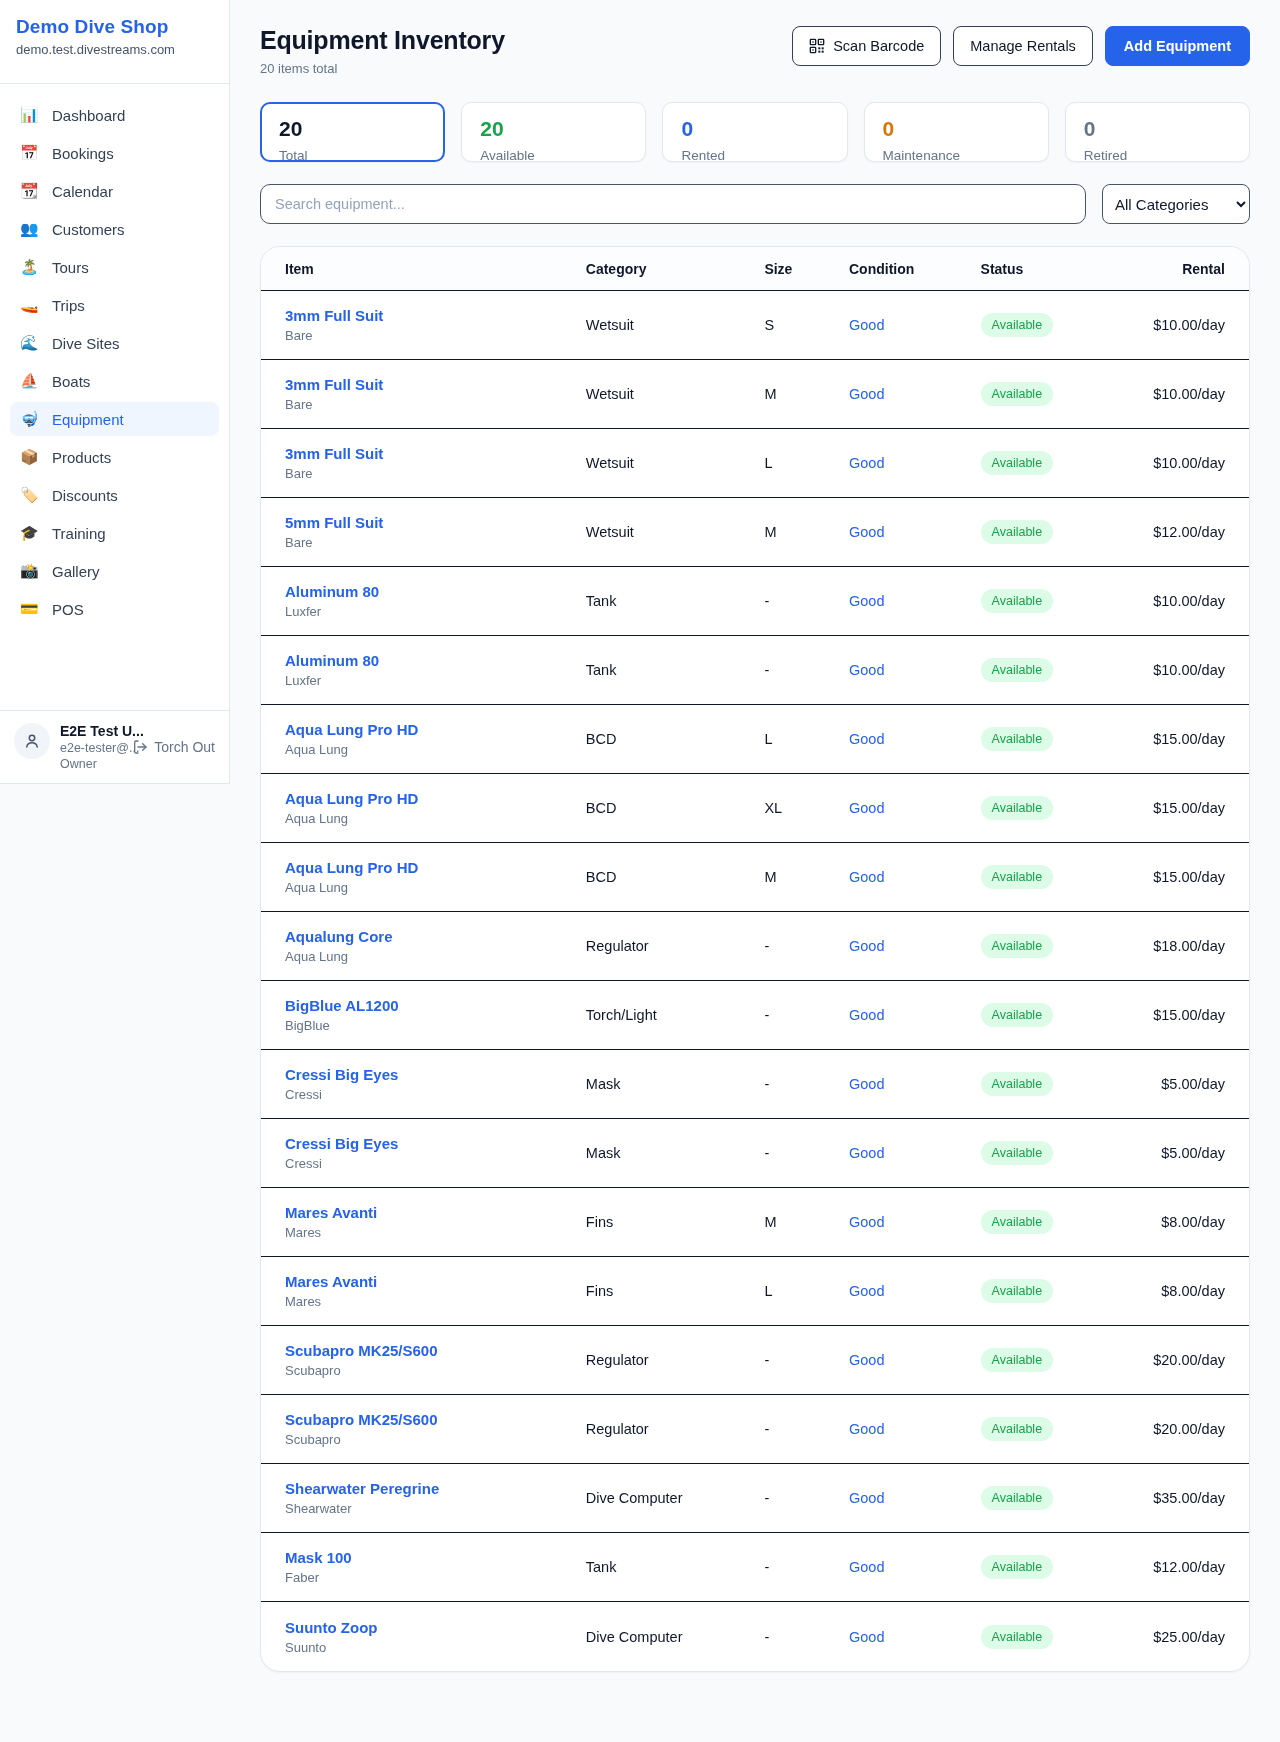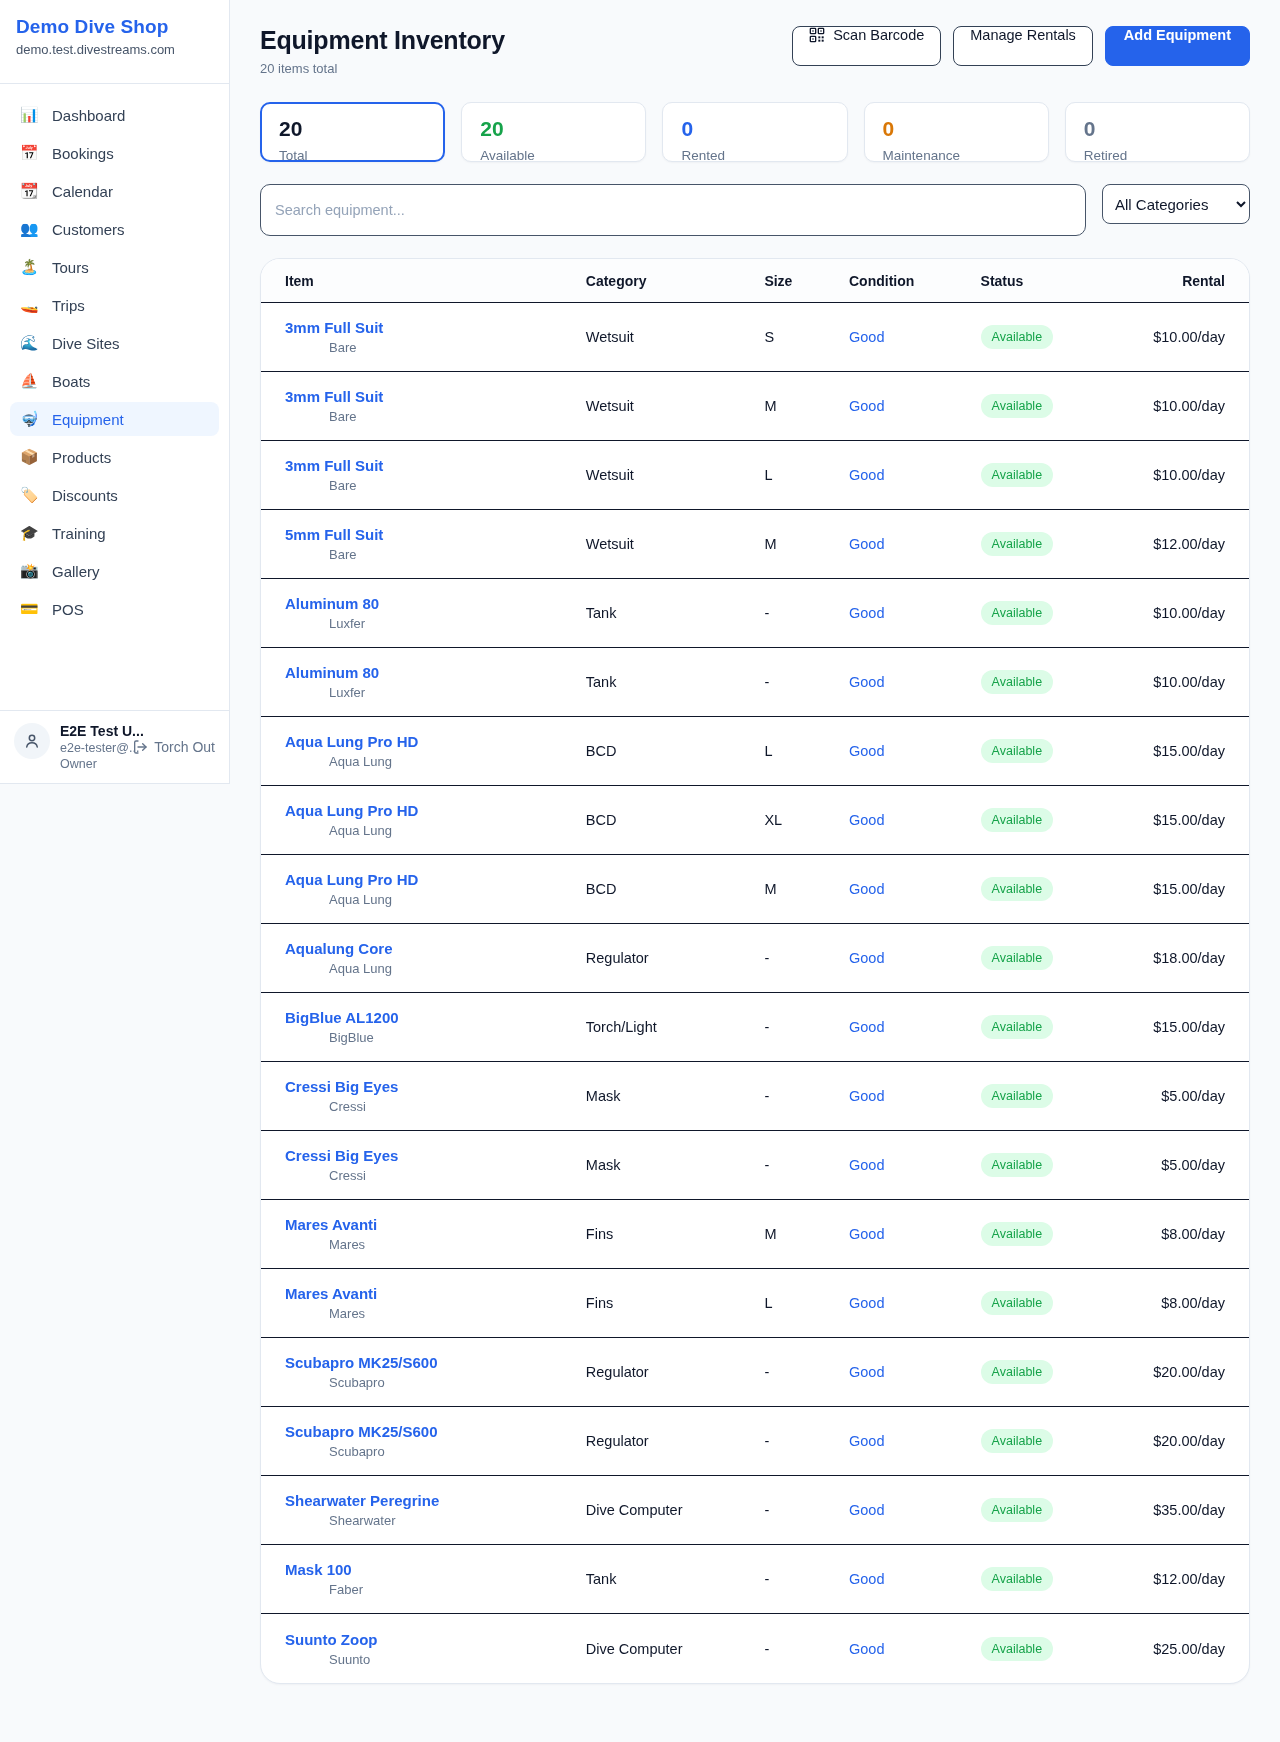--- a/index.html
+++ b/index.html
@@ -39,37 +39,37 @@
   .signout {
     display:flex; align-items:center; gap:6px; color:#64748b; font-size:14px;
     margin-top:16px; cursor:pointer; white-space:nowrap;
   }
   
   .main { position:absolute; left:230px; top:0; width:1050px; height:1742px; padding:26px 30px 24px; }
   .page-header { display:flex; justify-content:space-between; align-items:flex-start; }
   .page-title { font-size:25px; font-weight:bold; color:#0f172a; letter-spacing:-.2px; }
   .page-subtitle { font-size:13px; color:#64748b; margin-top:6px; }
   .header-actions { display:flex; gap:12px; align-items:center; }
-  .btn { height:40px; border-radius:8px; font-size:14.5px; display:inline-flex; gap:8px; cursor:pointer; }
+  .btn { height:40px; border-radius:8px; font-size:14.5px; display:inline-flex; align-items:center; gap:8px; cursor:pointer; }
   .btn-outline { background:#fff; border:1px solid #334155; color:#0f172a; padding:0 16px; font-weight:500; }
   .btn-primary { background:#2563eb; border:1px solid #2563eb; color:#fff; padding:0 18px; font-weight:bold; }
   
   .stats-row { display:flex; gap:16px; margin-top:26px; }
   .stat-card {
     flex:1; background:#fff; border:1px solid #e2e8f0; border-radius:10px;
     padding:13px 18px; height:60px; cursor:pointer;
     box-shadow:0 1px 2px rgba(15,23,42,.04);
   }
   .stat-card.selected { border:2px solid #2563eb; padding:12px 17px; }
   .stat-value { font-size:21px; font-weight:bold; line-height:26px; }
   .stat-label { font-size:13.5px; color:#64748b; margin-top:6px; }
   
   .filter-row { display:flex; gap:16px; margin-top:22px; }
   .search-input {
-    flex:1; height:52px; border:1px solid #475569; border-radius:10px;
+    flex:1; height:40px; border:1px solid #475569; border-radius:10px;
     padding:0 14px; font-size:14.5px; color:#0f172a; background:#fff;
     font-family:inherit; outline:none;
   }
   .search-input::placeholder { color:#94a3b8; }
   .category-select {
     width:148px; height:40px; border:1px solid #475569; border-radius:8px;
     background:#fff; font-size:15px; color:#0f172a; padding:0 8px;
     font-family:inherit; outline:none;
   }
   
@@ -80,21 +80,21 @@
   .thead, .trow {
     display:grid; grid-template-columns:32% 19% 9% 14% 16% 10%;
     align-items:center; padding:0 24px;
   }
   .thead { height:44px; border-bottom:1px solid #0f172a; background:#fcfdfe; }
   .th { font-size:14px; font-weight:bold; color:#0f172a; }
   .th:last-child { text-align:right; }
   .trow { min-height:69px; border-bottom:1px solid #0f172a; padding-top:12px; padding-bottom:12px; }
   .trow:last-child { border-bottom:none; }
   .item-name { font-size:15px; font-weight:bold; color:#2563eb; cursor:pointer; }
-  .item-brand { font-size:13px; color:#64748b; margin-top:4px;margin-left:44px; }
+  .item-brand { font-size:13px; color:#64748b; margin-top:4px; }
   .cell { font-size:14.5px; color:#0f172a; }
   .cond-link { font-size:14.5px; color:#2563eb; cursor:pointer; }
   .status-pill {
     display:inline-block; background:#dcfce7; color:#16a34a;
     font-size:12.5px; padding:5px 11px; border-radius:999px;
   }
   .rental { font-size:14.5px; color:#0f172a; text-align:right; }
   .icon-svg { display:inline-block; vertical-align:middle; }
 </style>
 </head>

